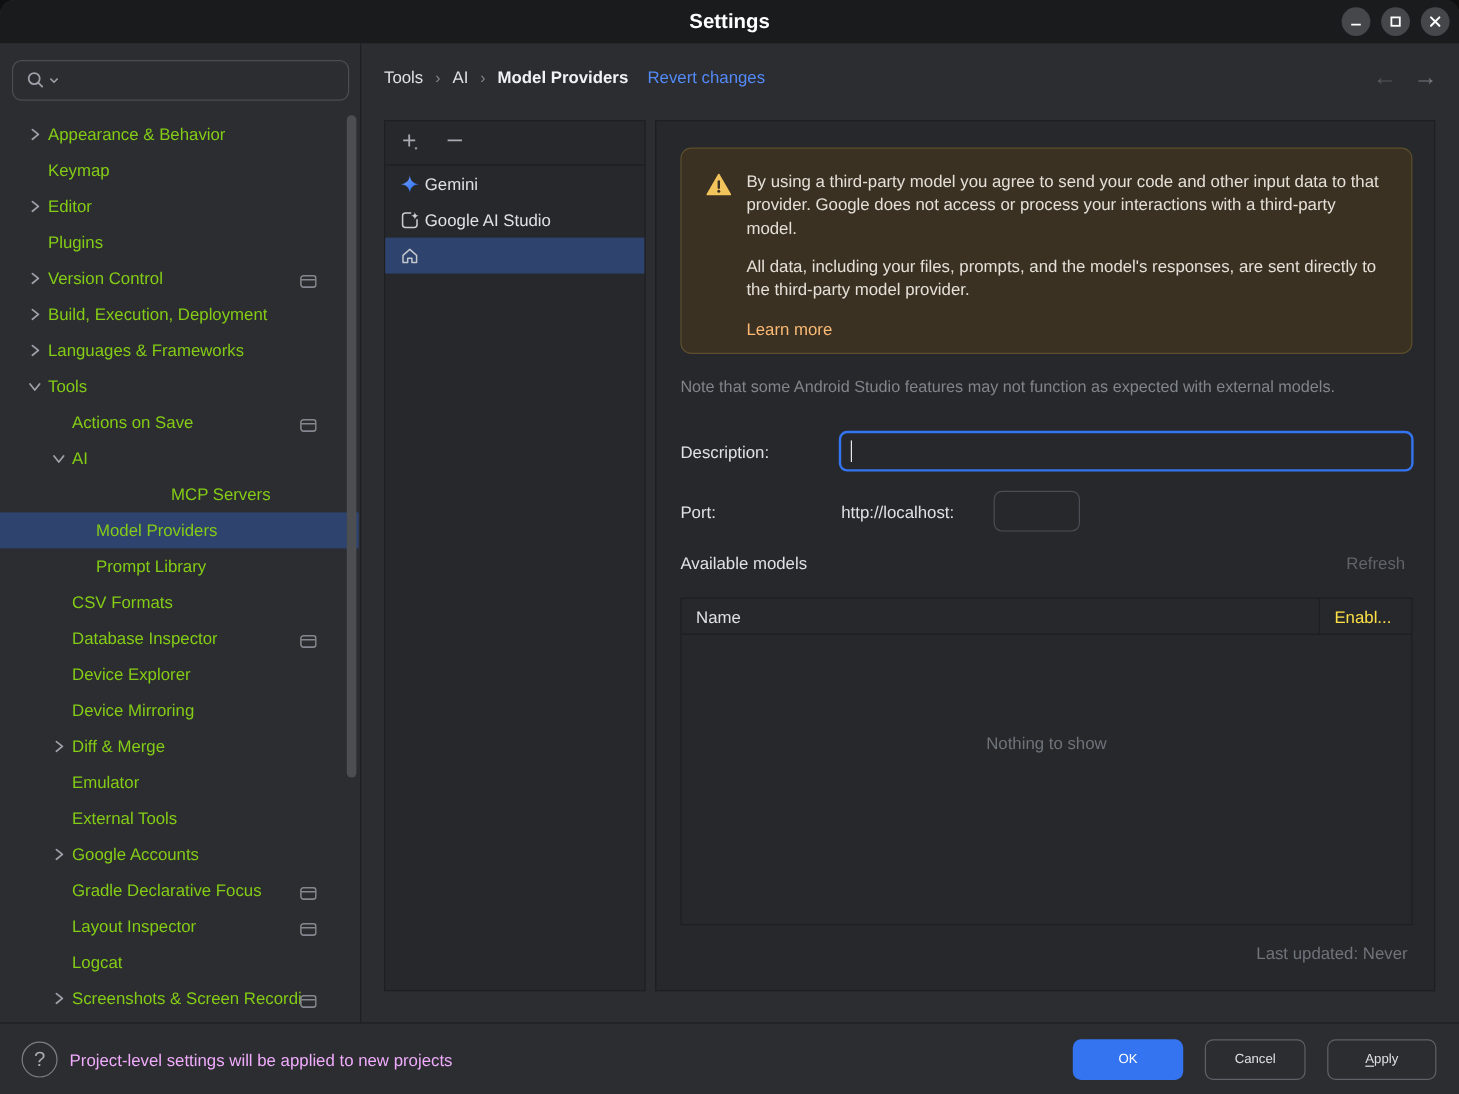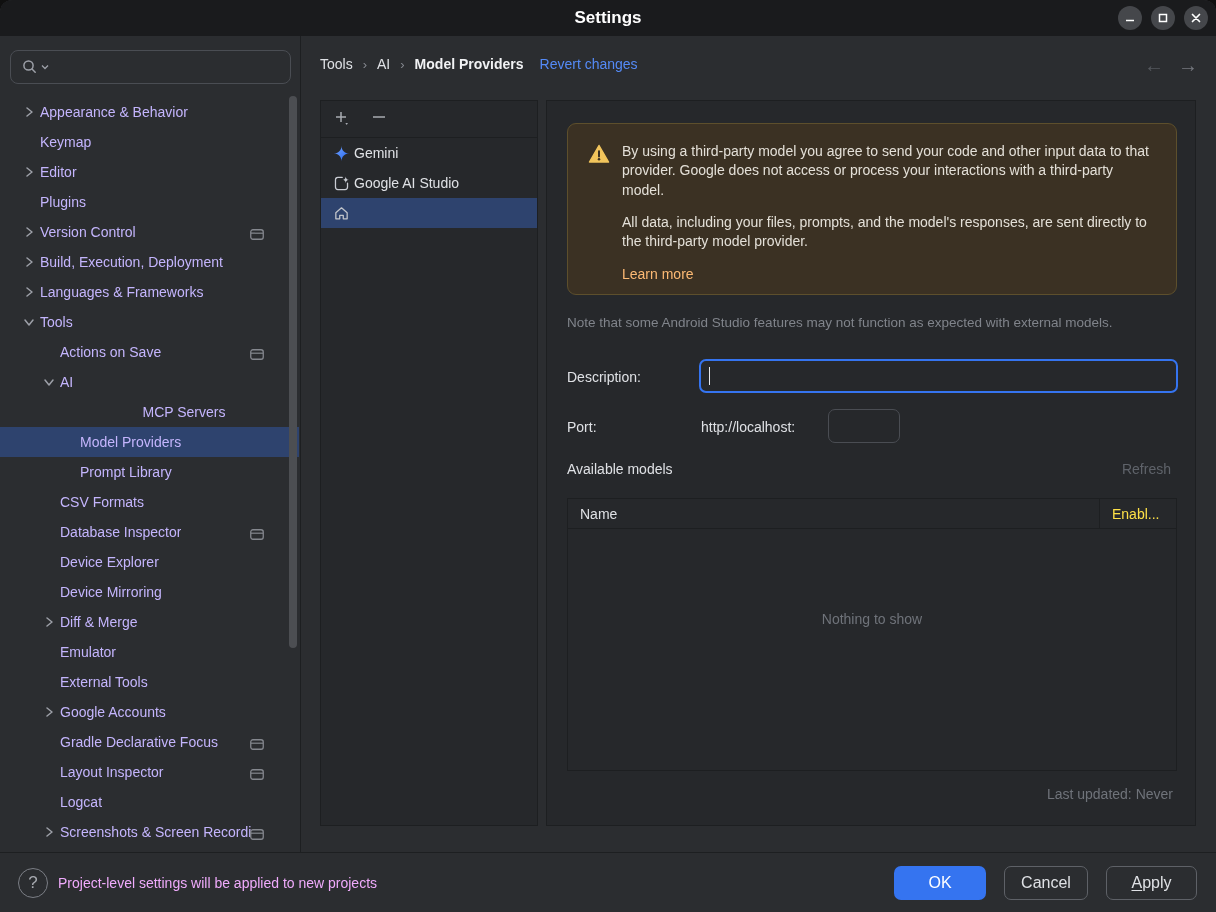--- a/index.html
+++ b/index.html
@@ -14,21 +14,21 @@
   .winbtn { width:24px; height:24px; border-radius:50%; background:#45474b; display:flex; align-items:center; justify-content:center; cursor:pointer; }
   .winbtn svg { display:block; }
 
   
   .sidebar { position:absolute; left:0; top:36px; width:301px; height:817px; background:#2b2d30; border-right:1px solid #1d1f21; }
   .searchbox { position:absolute; left:10px; top:14px; width:281px; height:34px; border:1px solid #4a4d53; border-radius:8px; display:flex; align-items:center; padding-left:10px; gap:2px; background:transparent; }
   .tree { position:absolute; left:0; top:61px; width:288px; }
   .tree-row { position:relative; height:30px; display:flex; align-items:center; cursor:pointer; }
   .tree-row.selected { background:#2e436e; width:299px; }
   .tree-chevron { width:22px; display:inline-flex; justify-content:center; align-items:center; flex:0 0 22px; }
-  .tree-label { white-space:nowrap; overflow:hidden; color:#c4b5fd; }
+  .tree-label { white-space:nowrap; overflow:hidden; color:#84cc16; }
   .tree-badge { position:absolute; right:24px; top:10px; }
   .scrollthumb { position:absolute; right:3px; top:60px; width:8px; height:552px; background:#4c4e52; border-radius:4px; }
 
   
   .crumbbar { position:absolute; left:320px; top:50px; height:28px; display:flex; align-items:center; gap:10px; }
   .crumb { color:#dfe1e5; }
   .crumb.last { font-weight:bold; color:#f1f2f4; }
   .crumb-sep { color:#85888f; font-size:13px; }
   .revert-link { color:#548af7; margin-left:6px; cursor:pointer; }
   .navarrows { position:absolute; right:18px; top:54px; display:flex; gap:14px; font-size:20px; }
@@ -66,21 +66,21 @@
   .th-name { padding-left:12px; flex:1 1 auto; color:#dfe1e5; }
   .th-enabled { width:77px; border-left:1px solid #1d1f21; height:30px; display:flex; align-items:center; padding-left:12px; color:#fde047; }
   .tbody-empty { height:242px; display:flex; justify-content:center; align-items:flex-start; padding-top:82px; color:#6f737a; }
   .last-updated { position:absolute; right:22px; top:685px; color:#6f737a; }
 
   
   .footer { position:absolute; left:0; top:852px; width:1216px; height:60px; background:#2b2d30; border-top:1px solid #1d1f21; display:flex; align-items:center; }
   .help-circle { margin-left:18px; width:30px; height:30px; border:1.5px solid #7b7e85; border-radius:50%; color:#a7aab0; display:flex; align-items:center; justify-content:center; font-size:17px; cursor:pointer; }
   .footer-hint { margin-left:10px; color:#f0abfc; }
   .footer-btns { position:absolute; right:19px; top:13px; display:flex; gap:18px; }
-  .btn { height:34px; border-radius:7px; display:flex; align-items:center; justify-content:center; cursor:pointer; font-size:16px; }
+  .btn { height:34px; border-radius:7px; display:flex; align-items:center; justify-content:center; cursor:pointer; font-size:11px; }
   .btn-primary { width:92px; background:#3574f0; color:#ffffff; }
   .btn-outline { width:84px; background:transparent; border:1px solid #5e6167; color:#dfe1e5; }
   .btn-apply { width:91px; }
   .btn u { text-decoration:underline; text-underline-offset:2px; }
 </style>
 </head>
 <body>
 
 <div id="app">
 

